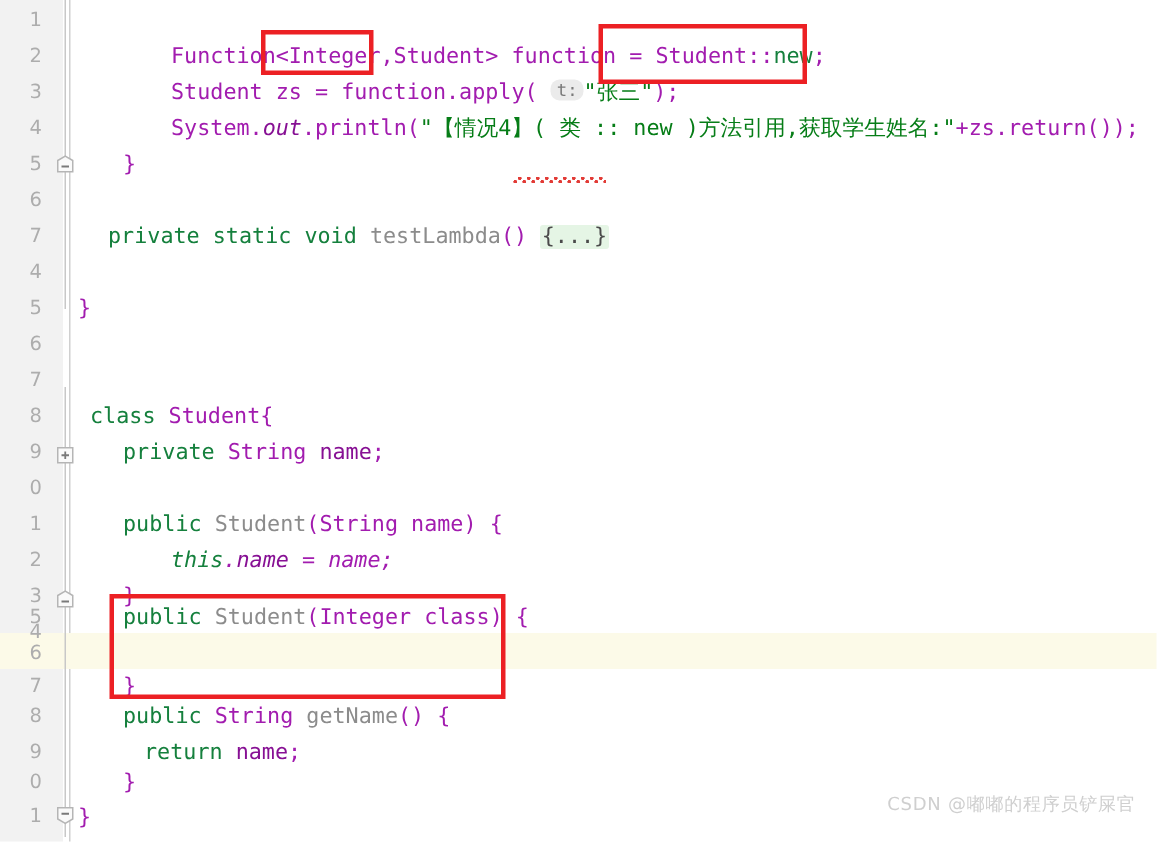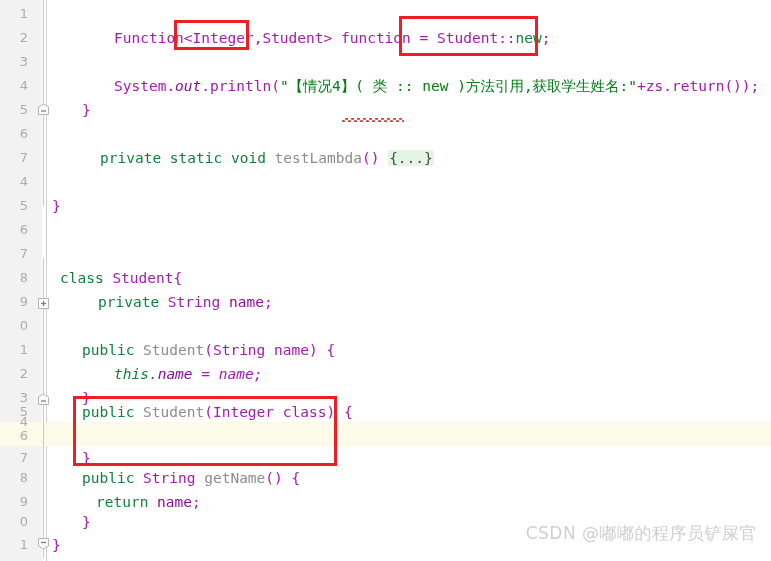--- a/index.html
+++ b/index.html
@@ -138,21 +138,21 @@
     z-index: 6;
     pointer-events: none;
   }
 
   
   .watermark {
     position: absolute;
     right: 14px;
     bottom: 16px;
     color: #cfcfcf;
-    font-size: 17px;
+    font-size: 12px;
     font-family: "DejaVu Sans", "Liberation Sans", sans-serif;
     letter-spacing: 0.5px;
     z-index: 7;
     white-space: nowrap;
   }
 </style>
 </head>
 <body>
 
 <div id="editor">
@@ -170,20 +170,21 @@
     <div class="lineno">1</div>
   </div>
 
   <div class="row" style="top:26px;">
     <div class="lineno">2</div>
     <div class="code" style="left:114px;"><span class="plain">Function&lt;Integer,Student&gt; function = </span><span class="plain">Student</span><span class="plain">::</span><span class="kw">new</span><span class="plain">;</span></div>
   </div>
 
   <div class="row" style="top:50px;">
     <div class="lineno">3</div>
+    <div class="code" style="left:114px;"><span class="plain">Student zs = function.apply( </span><span class="inlay">t:</span><span class="str">"张三"</span><span class="plain">);</span></div>
     <div class="squiggle" style="left:342px;top:68px;width:62px;"></div>
   </div>
 
   <div class="row" style="top:74px;">
     <div class="lineno">4</div>
     <div class="code" style="left:114px;"><span class="plain">System.</span><span class="stat">out</span><span class="plain">.println(</span><span class="str">"【情况4】( 类 :: new )方法引用,获取学生姓名:"</span><span class="plain">+zs.return());</span></div>
   </div>
 
   <div class="row" style="top:98px;">
     <div class="lineno">5</div>
@@ -195,21 +196,21 @@
       </svg>
     </div>
   </div>
 
   <div class="row" style="top:122px;">
     <div class="lineno">6</div>
   </div>
 
   <div class="row" style="top:146px;">
     <div class="lineno">7</div>
-    <div class="code" style="left:100px;"><span class="kw">private static void </span><span class="cls">testLambda</span><span class="plain">() </span><span class="fold-ph">{...}</span></div>
+    <div class="code" style="left:72px;"><span class="kw">private static void </span><span class="cls">testLambda</span><span class="plain">() </span><span class="fold-ph">{...}</span></div>
     <div class="fold" style="top:151px;">
       <svg width="13" height="13" viewBox="0 0 13 13">
         <rect x="1.5" y="1.5" width="10" height="10" fill="#fafafa" stroke="#b5b5b5" stroke-width="1"></rect>
         <line x1="4" y1="6.5" x2="9" y2="6.5" stroke="#7a7a7a" stroke-width="1.2"></line>
         <line x1="6.5" y1="4" x2="6.5" y2="9" stroke="#7a7a7a" stroke-width="1.2"></line>
       </svg>
     </div>
   </div>
 
   <div class="row" style="top:170px;">
@@ -241,21 +242,21 @@
     <div class="fold" style="top:271px;">
       <svg width="13" height="13" viewBox="0 0 13 13">
         <path d="M1.5 1.5 L11.5 1.5 L11.5 9 L6.5 12 L1.5 9 Z" fill="#fafafa" stroke="#b5b5b5" stroke-width="1"></path>
         <line x1="4" y1="5.5" x2="9" y2="5.5" stroke="#7a7a7a" stroke-width="1.2"></line>
       </svg>
     </div>
   </div>
 
   <div class="row" style="top:290px;">
     <div class="lineno">9</div>
-    <div class="code" style="left:82px;margin-left:16px;"><span class="kw">private </span><span class="plain">String </span><span class="field">name</span><span class="plain">;</span></div>
+    <div class="code" style="left:82px;"><span class="kw">private </span><span class="plain">String </span><span class="field">name</span><span class="plain">;</span></div>
   </div>
 
   <div class="row" style="top:314px;">
     <div class="lineno">0</div>
   </div>
 
   <div class="row" style="top:338px;">
     <div class="lineno">1</div>
     <div class="code" style="left:82px;"><span class="kw">public </span><span class="cls">Student</span><span class="plain">(String name) {</span></div>
 

